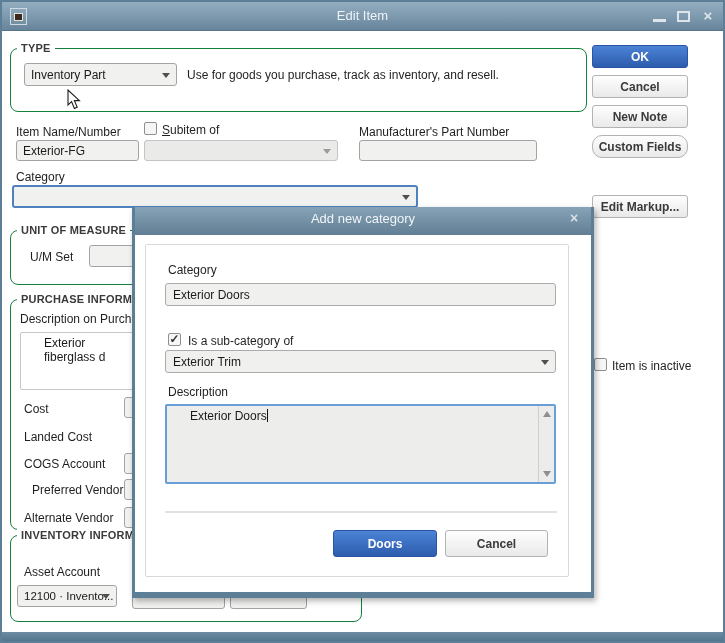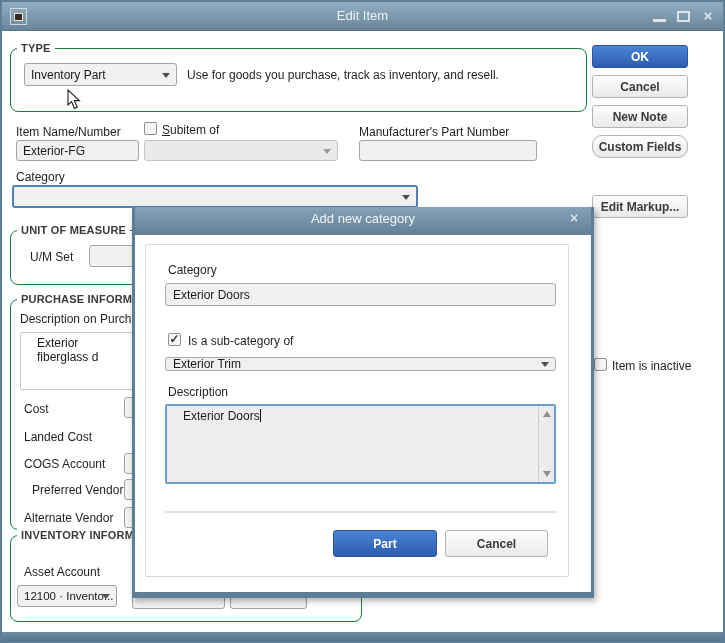--- a/index.html
+++ b/index.html
@@ -86,21 +86,21 @@
   .modal-close { position:absolute; right:8px; top:3px; width:18px; text-align:center;
     color:#d7dfe6; font-size:14px; font-weight:bold; }
   .modal-panel { position:absolute; left:10px; top:37px; width:424px; height:333px;
     border:1px solid #d9d9d9; border-radius:2px; }
   .m-input {
     position:absolute; background:#f0f0ef; border:1px solid #ababab; border-radius:3px;
     font-size:12px; color:#1a1a1a; display:flex; align-items:center; padding:0 7px;
   }
   .m-textarea {
     position:absolute; background:#ededec; border:2px solid #6a9ed7; border-radius:2px;
-    font-size:12px; color:#1a1a1a; padding:3px 16px; overflow:hidden;
+    font-size:12px; color:#1a1a1a; padding:3px 23px; overflow:hidden;
   }
   .caret { display:inline-block; width:1px; height:13px; background:#111; vertical-align:-2px; }
   .sb { position:absolute; top:0; bottom:0; right:0; width:16px;
     background:#ececec; border-left:1px solid #cfcfcf; }
   .sb .up, .sb .down { position:absolute; left:4px; width:0; height:0;
     border-left:4px solid transparent; border-right:4px solid transparent; }
   .sb .up { top:5px; border-bottom:6px solid #8f8f8f; }
   .sb .down { bottom:5px; border-top:6px solid #8f8f8f; }
   .divider { position:absolute; height:2px; background:#e2e2e2; }
 
@@ -223,38 +223,38 @@
     <div class="modal-panel"></div>
 
     <div class="lbl" style="left:33px; top:56px;">Category</div>
     <div class="m-input" style="left:30px; top:76px; width:391px; height:23px;">
       <span>Exterior Doors</span>
     </div>
 
     <span class="cb" style="left:33px; top:126px;">✓</span>
     <div class="lbl" style="left:53px; top:127px;">Is a sub-category of</div>
 
-    <div class="m-input combo" style="left:30px; top:150px; width:391px; height:14px;">
+    <div class="m-input combo" style="left:30px; top:143px; width:391px; height:23px;">
       <span>Exterior Trim</span>
       <span class="arrow"></span>
     </div>
 
     <div class="lbl" style="left:33px; top:178px;">Description</div>
     <div class="m-textarea" style="left:30px; top:197px; width:391px; height:80px;">
       <span>Exterior Doors</span><span class="caret"></span>
       <div class="sb">
         <div class="up"></div>
         <div class="down"></div>
       </div>
     </div>
 
     <div class="divider" style="left:30px; top:304px; width:392px;"></div>
 
     <div class="btn primary" style="left:198px; top:323px; width:104px; height:27px;">
-        <span>Part</span>
+        <span>Doors</span>
       </div>
     <div class="btn" style="left:310px; top:323px; width:103px; height:27px;">
         <span>Cancel</span>
       </div>
   </div>
 
   <div class="bottom-bar"></div>
 </div>
 
 </body></html>

